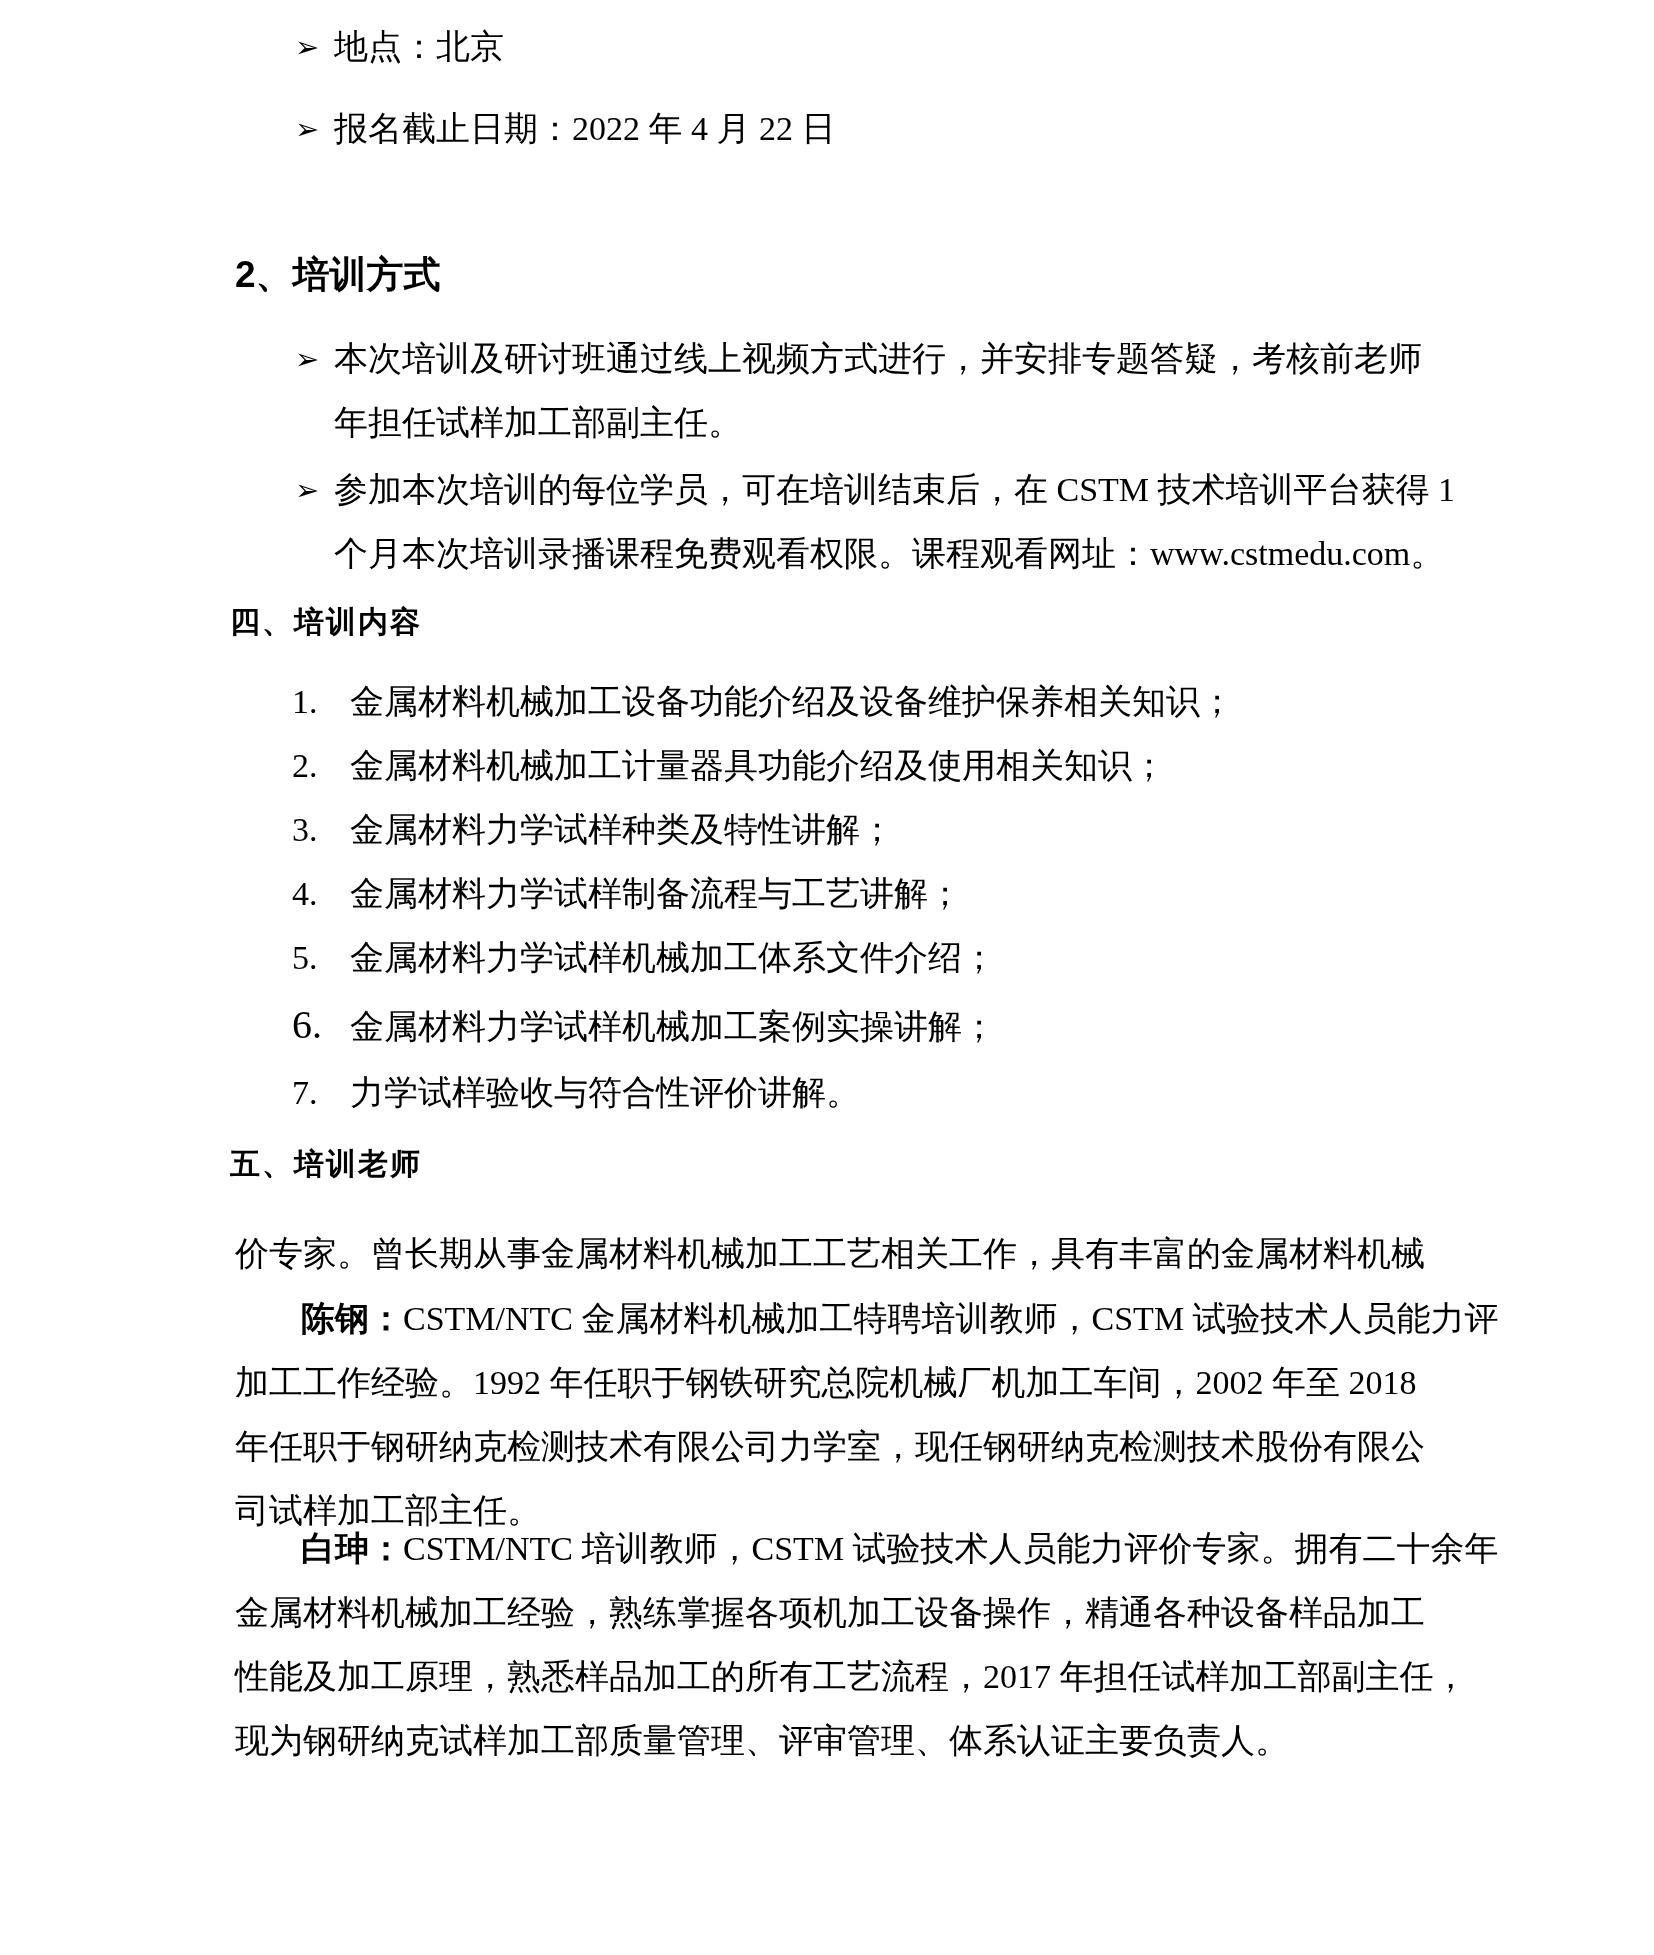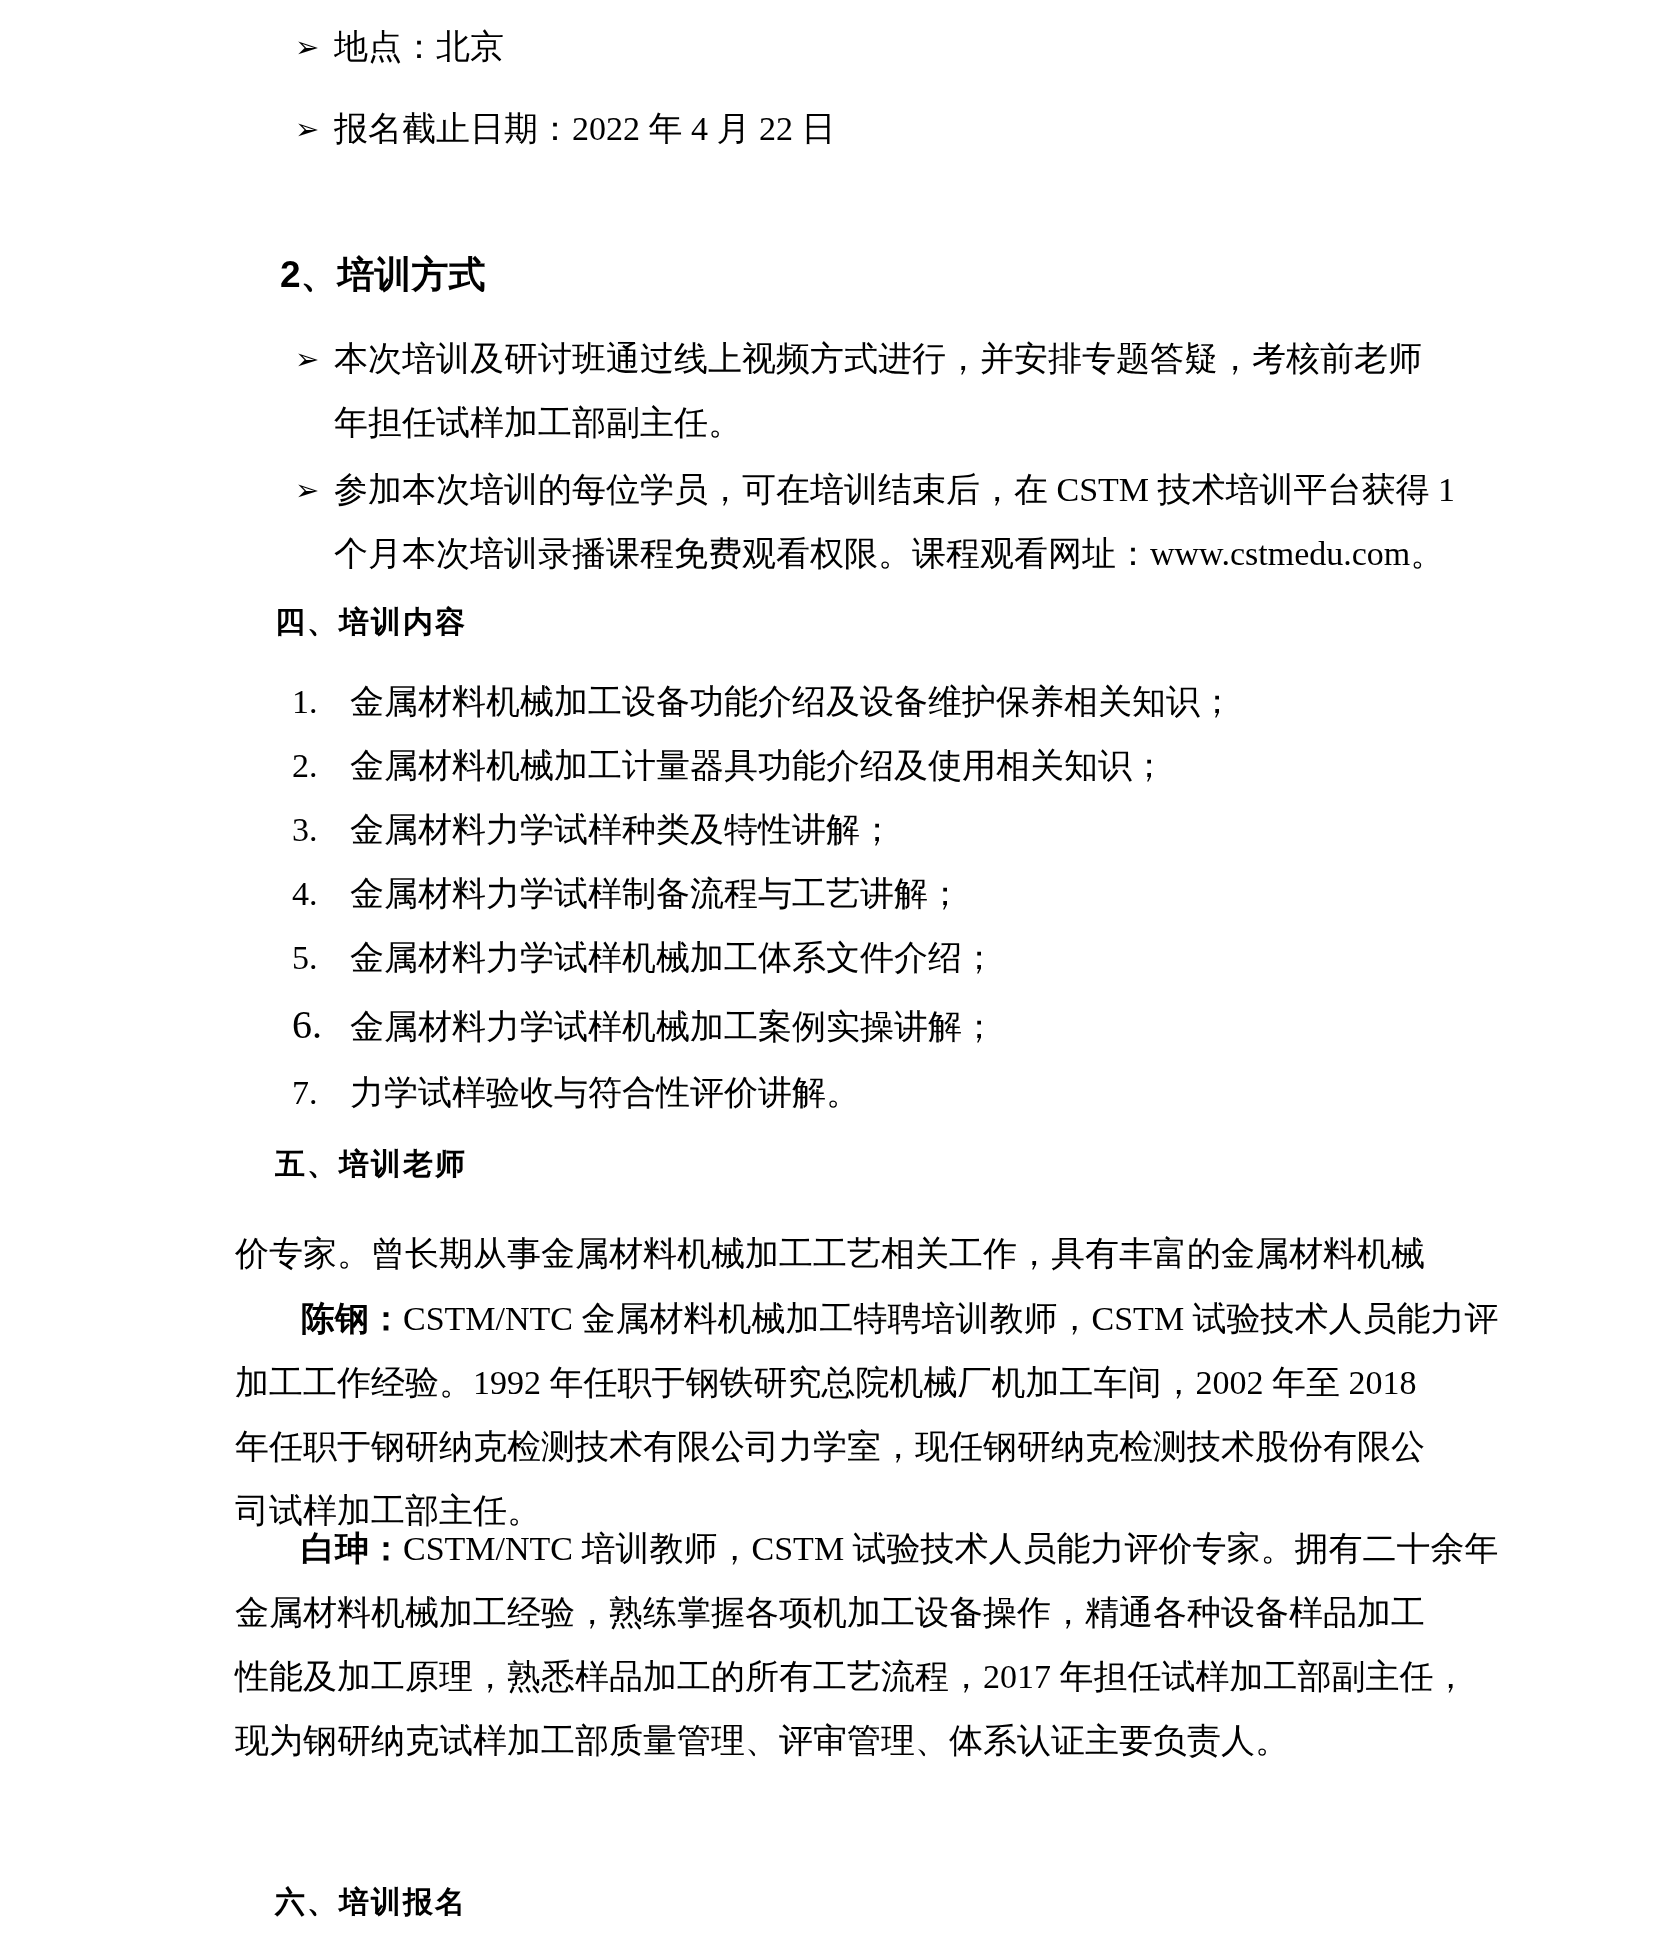--- a/index.html
+++ b/index.html
@@ -12,21 +12,20 @@
     font-size:34px;
     overflow:hidden;
   }
   .abs{position:absolute;}
   .tline{line-height:64px;white-space:nowrap;}
   .heading{
     font-family:"Liberation Sans","DejaVu Sans",sans-serif;
     font-weight:bold;
     white-space:nowrap;
     line-height:1.15;
-    margin-left:45px;
   }
   .h-sub{font-size:37px;}
   .h-big{font-size:30px;letter-spacing:2px;}
   .bullet{position:absolute;left:295px;width:1180px;}
   .bullet .marker{
     position:absolute;left:0;top:0;
     width:50px;line-height:64px;
     font-size:29px;
   }
   .bullet .btext{margin-left:39px;}
@@ -108,15 +107,14 @@
     <div class="tline">司试样加工部主任。</div>
   </div>
 
   <div class="para" style="top:1516px">
     <div class="tline indent"><span class="name">白珅：</span><span>CSTM/NTC 培训教师，CSTM 试验技术人员能力评价专家。拥有二十余年</span></div>
     <div class="tline">金属材料机械加工经验，熟练掌握各项机加工设备操作，精通各种设备样品加工</div>
     <div class="tline">性能及加工原理，熟悉样品加工的所有工艺流程，2017 年担任试样加工部副主任，</div>
     <div class="tline">现为钢研纳克试样加工部质量管理、评审管理、体系认证主要负责人。</div>
   </div>
 
-  <div class="abs heading h-big" style="left:230px;top:1885px">六、培训报名</div>
 
 </div>
 
 </body></html>

